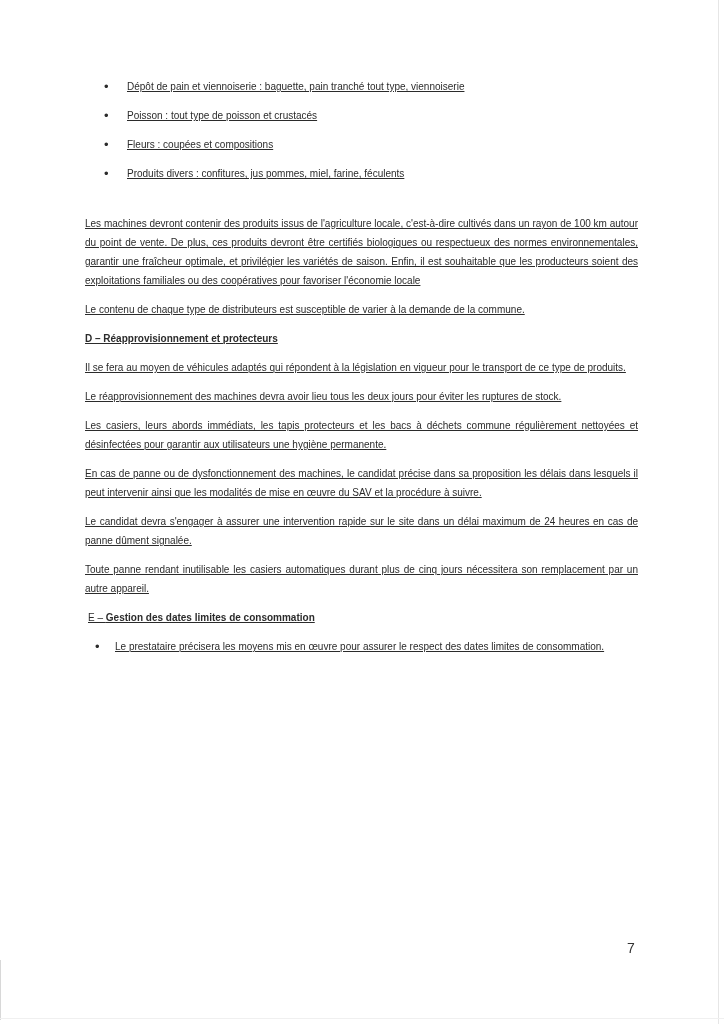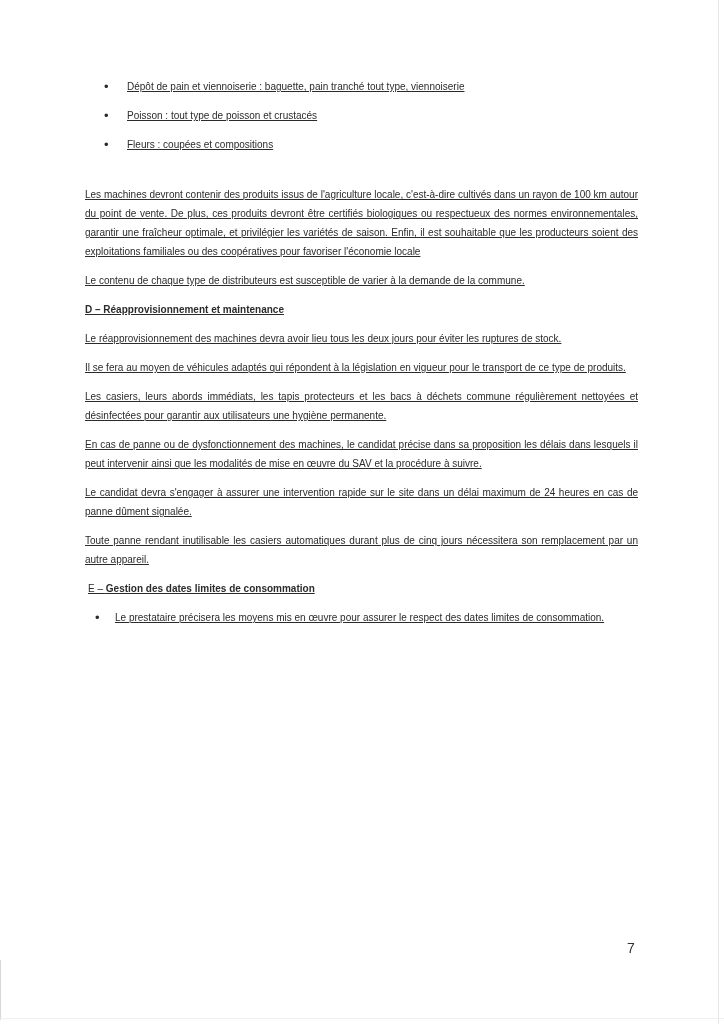--- a/index.html
+++ b/index.html
@@ -31,29 +31,30 @@
 <div class="page">
   <div class="edge-right"></div>
   <div class="edge-left"></div>
   <div class="edge-bottom"></div>
 
   <div class="content">
     <ul class="list-top">
       <li>Dépôt de pain et viennoiserie : baguette, pain tranché tout type, viennoiserie</li>
       <li>Poisson : tout type de poisson et crustacés</li>
       <li>Fleurs : coupées et compositions</li>
+      <li>Produits divers : confitures, jus pommes, miel, farine, féculents</li>
     </ul>
     <div class="gap-after-list"></div>
 
     <p>Les machines devront contenir des produits issus de l'agriculture locale, c'est-à-dire cultivés dans un rayon de 100 km autour du point de vente. De plus, ces produits devront être certifiés biologiques ou respectueux des normes environnementales, garantir une fraîcheur optimale, et privilégier les variétés de saison. Enfin, il est souhaitable que les producteurs soient des exploitations familiales ou des coopératives pour favoriser l'économie locale</p>
     <p>Le contenu de chaque type de distributeurs est susceptible de varier à la demande de la commune.</p>
 
-    <div class="heading">D – Réapprovisionnement et maintenance</div>
+    <div class="heading">D – Réapprovisionnement et protecteurs</div>
+    <p>Il se fera au moyen de véhicules adaptés qui répondent à la législation en vigueur pour le transport de ce type de produits.</p>
     <p>Le réapprovisionnement des machines devra avoir lieu tous les deux jours pour éviter les ruptures de stock.</p>
-    <p>Il se fera au moyen de véhicules adaptés qui répondent à la législation en vigueur pour le transport de ce type de produits.</p>
     <p>Les casiers, leurs abords immédiats, les tapis protecteurs et les bacs à déchets commune régulièrement nettoyées et désinfectées pour garantir aux utilisateurs une hygiène permanente.</p>
     <p>En cas de panne ou de dysfonctionnement des machines, le candidat précise dans sa proposition les délais dans lesquels il peut intervenir ainsi que les modalités de mise en œuvre du SAV et la procédure à suivre.</p>
     <p>Le candidat devra s'engager à assurer une intervention rapide sur le site dans un délai maximum de 24 heures en cas de panne dûment signalée.</p>
     <p>Toute panne rendant inutilisable les casiers automatiques durant plus de cinq jours nécessitera son remplacement par un autre appareil.</p>
 
     <div class="heading-e">
       <span class="prefix">E – </span><span class="title">Gestion des dates limites de consommation</span>
     </div>
     <ul class="list-e">
       <li>Le prestataire précisera les moyens mis en œuvre pour assurer le respect des dates limites de consommation.</li>

